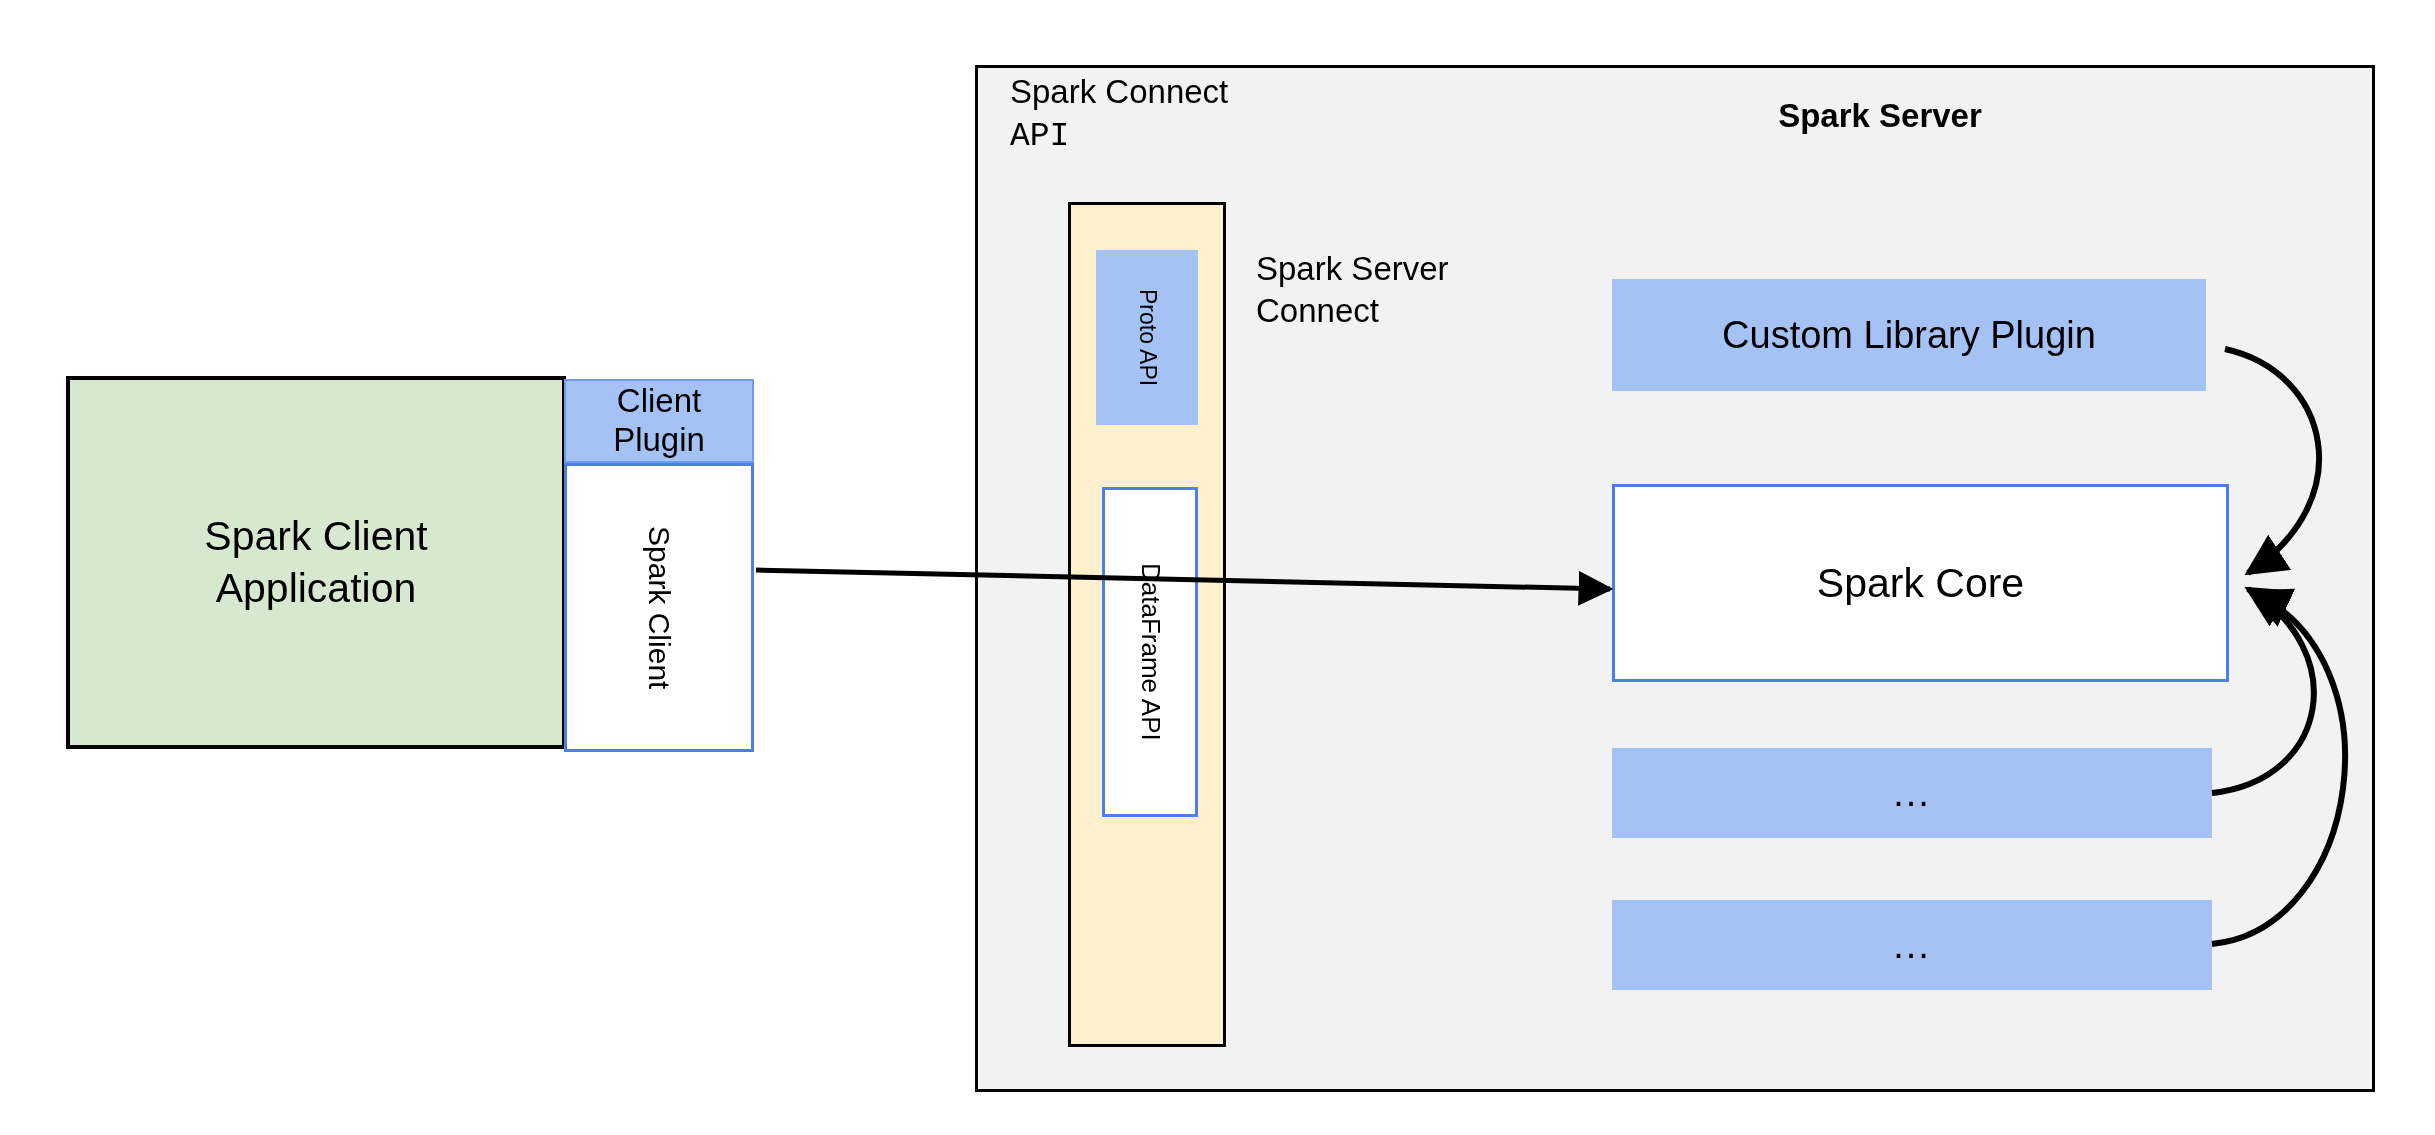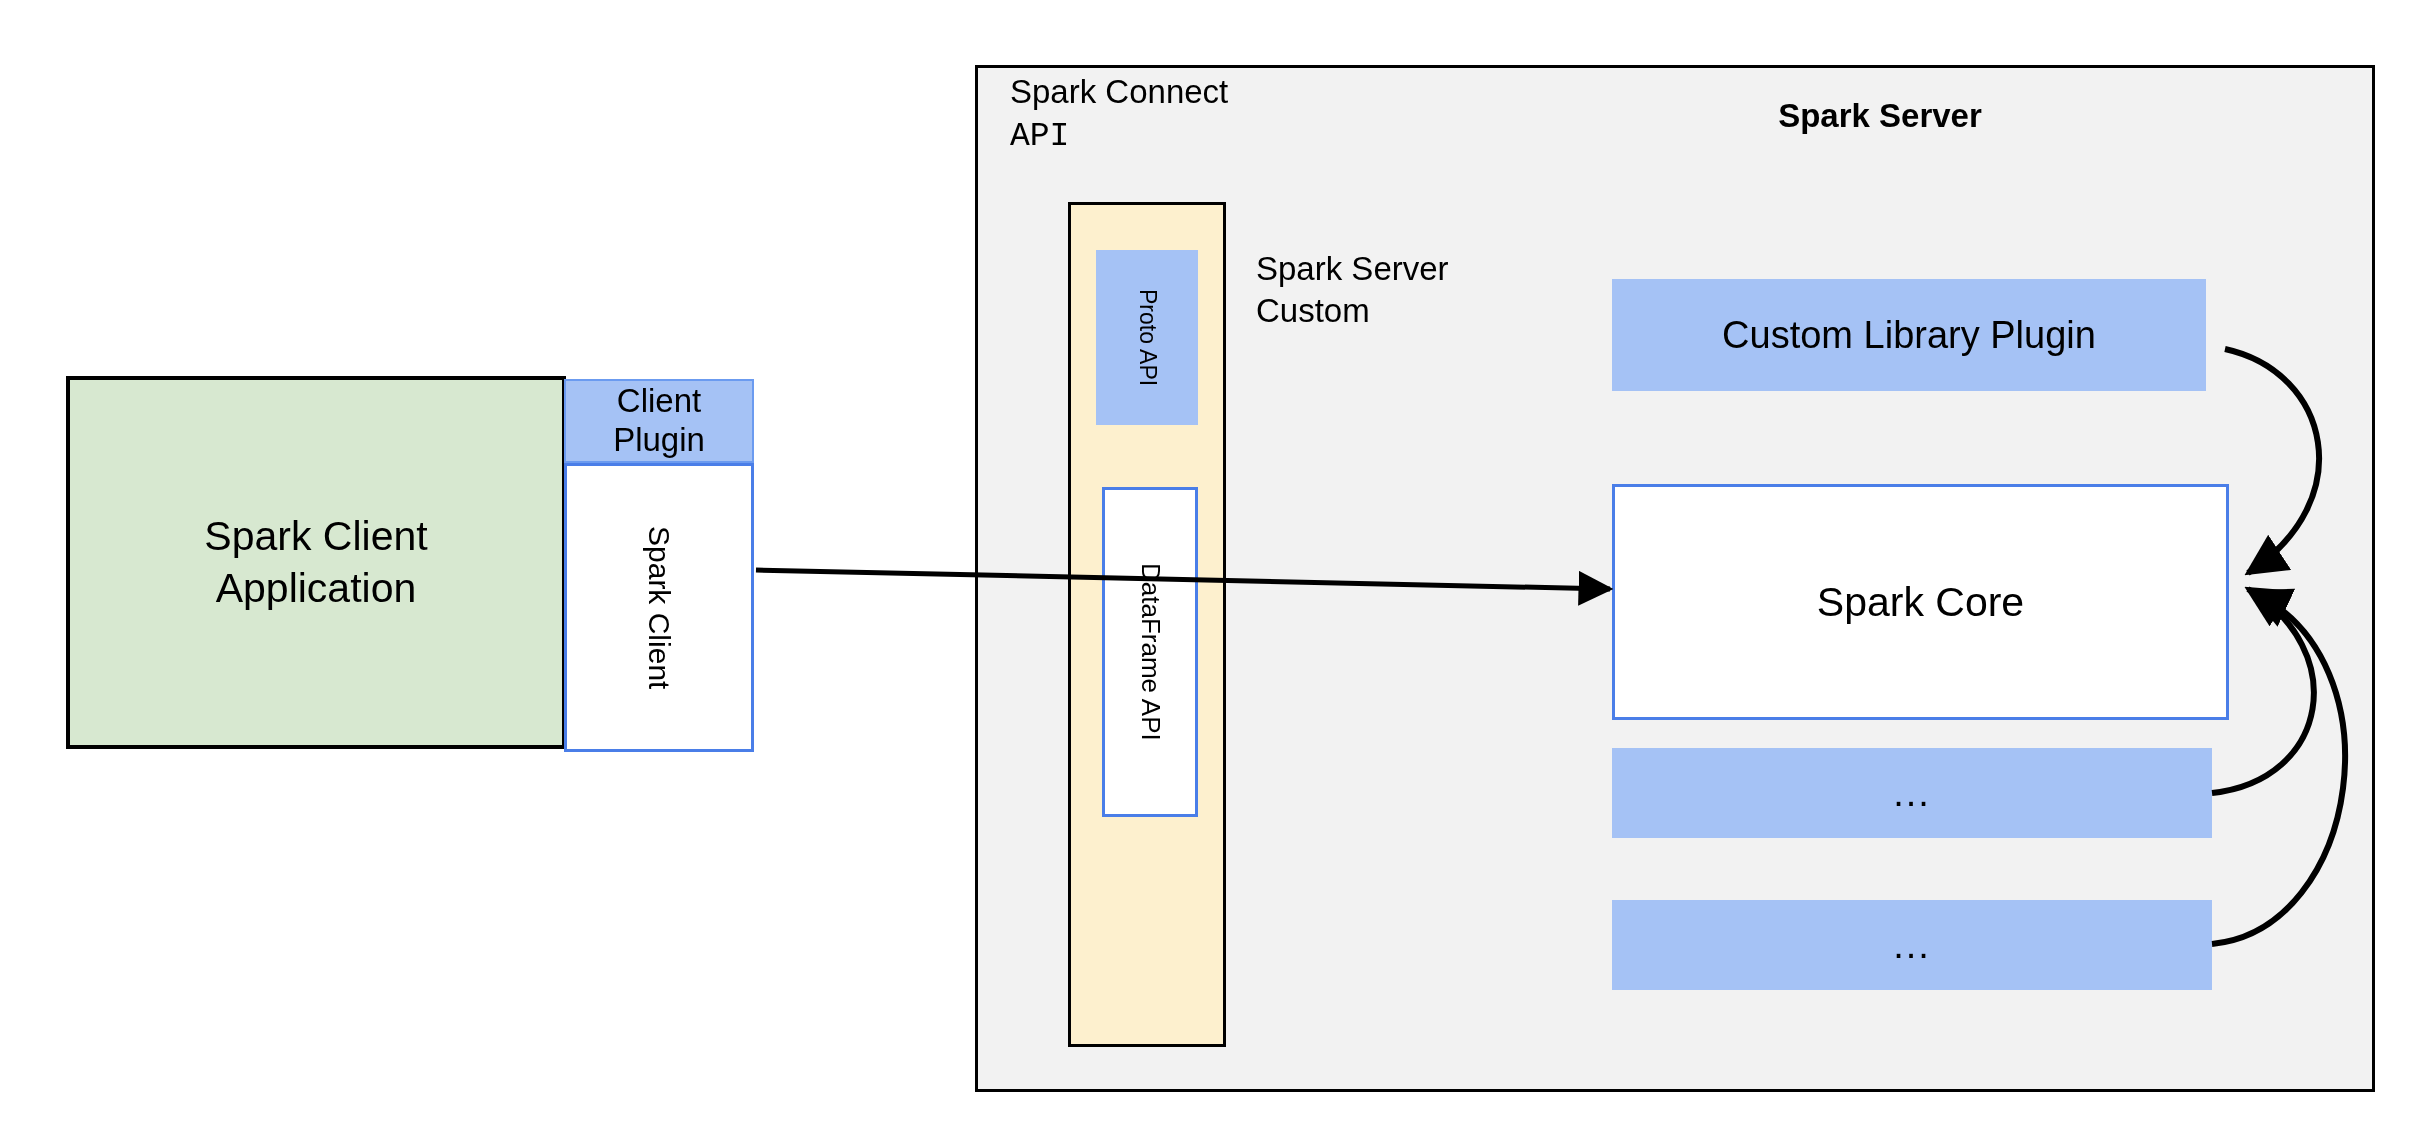--- a/index.html
+++ b/index.html
@@ -105,21 +105,21 @@
 
   
   .plugin-box {
     left: 1612px; top: 279px; width: 594px; height: 112px;
     background: #a5c2f5;
     display: flex; align-items: center; justify-content: center;
     font-size: 38px;
     z-index: 3;
   }
   .core-box {
-    left: 1612px; top: 484px; width: 617px; height: 236px;
+    left: 1612px; top: 484px; width: 617px; height: 198px;
     background: #ffffff;
     border: 3px solid #4a7ee8;
     display: flex; align-items: center; justify-content: center;
     font-size: 41px;
     z-index: 3;
   }
   .dots-box-1 {
     left: 1612px; top: 748px; width: 600px; height: 90px;
     background: #a5c2f5;
     display: flex; align-items: center; justify-content: center;
@@ -195,21 +195,21 @@
 
   <div class="abs connect-api-label">
     <span class="l1">Spark Connect</span>
     <span class="l2">API</span>
   </div>
 
   <div class="abs server-title">Spark Server</div>
 
   <div class="abs server-library-label">
     <span>Spark Server</span><br>
-    <span>Custom</span>
+    <span>Connect</span>
   </div>
 
   <div class="abs yellow-col"></div>
 
   <div class="abs proto-api">
     <span class="vtext">Proto API</span>
   </div>
 
   <div class="abs dataframe-api">
     <span class="vtext">DataFrame API</span>

